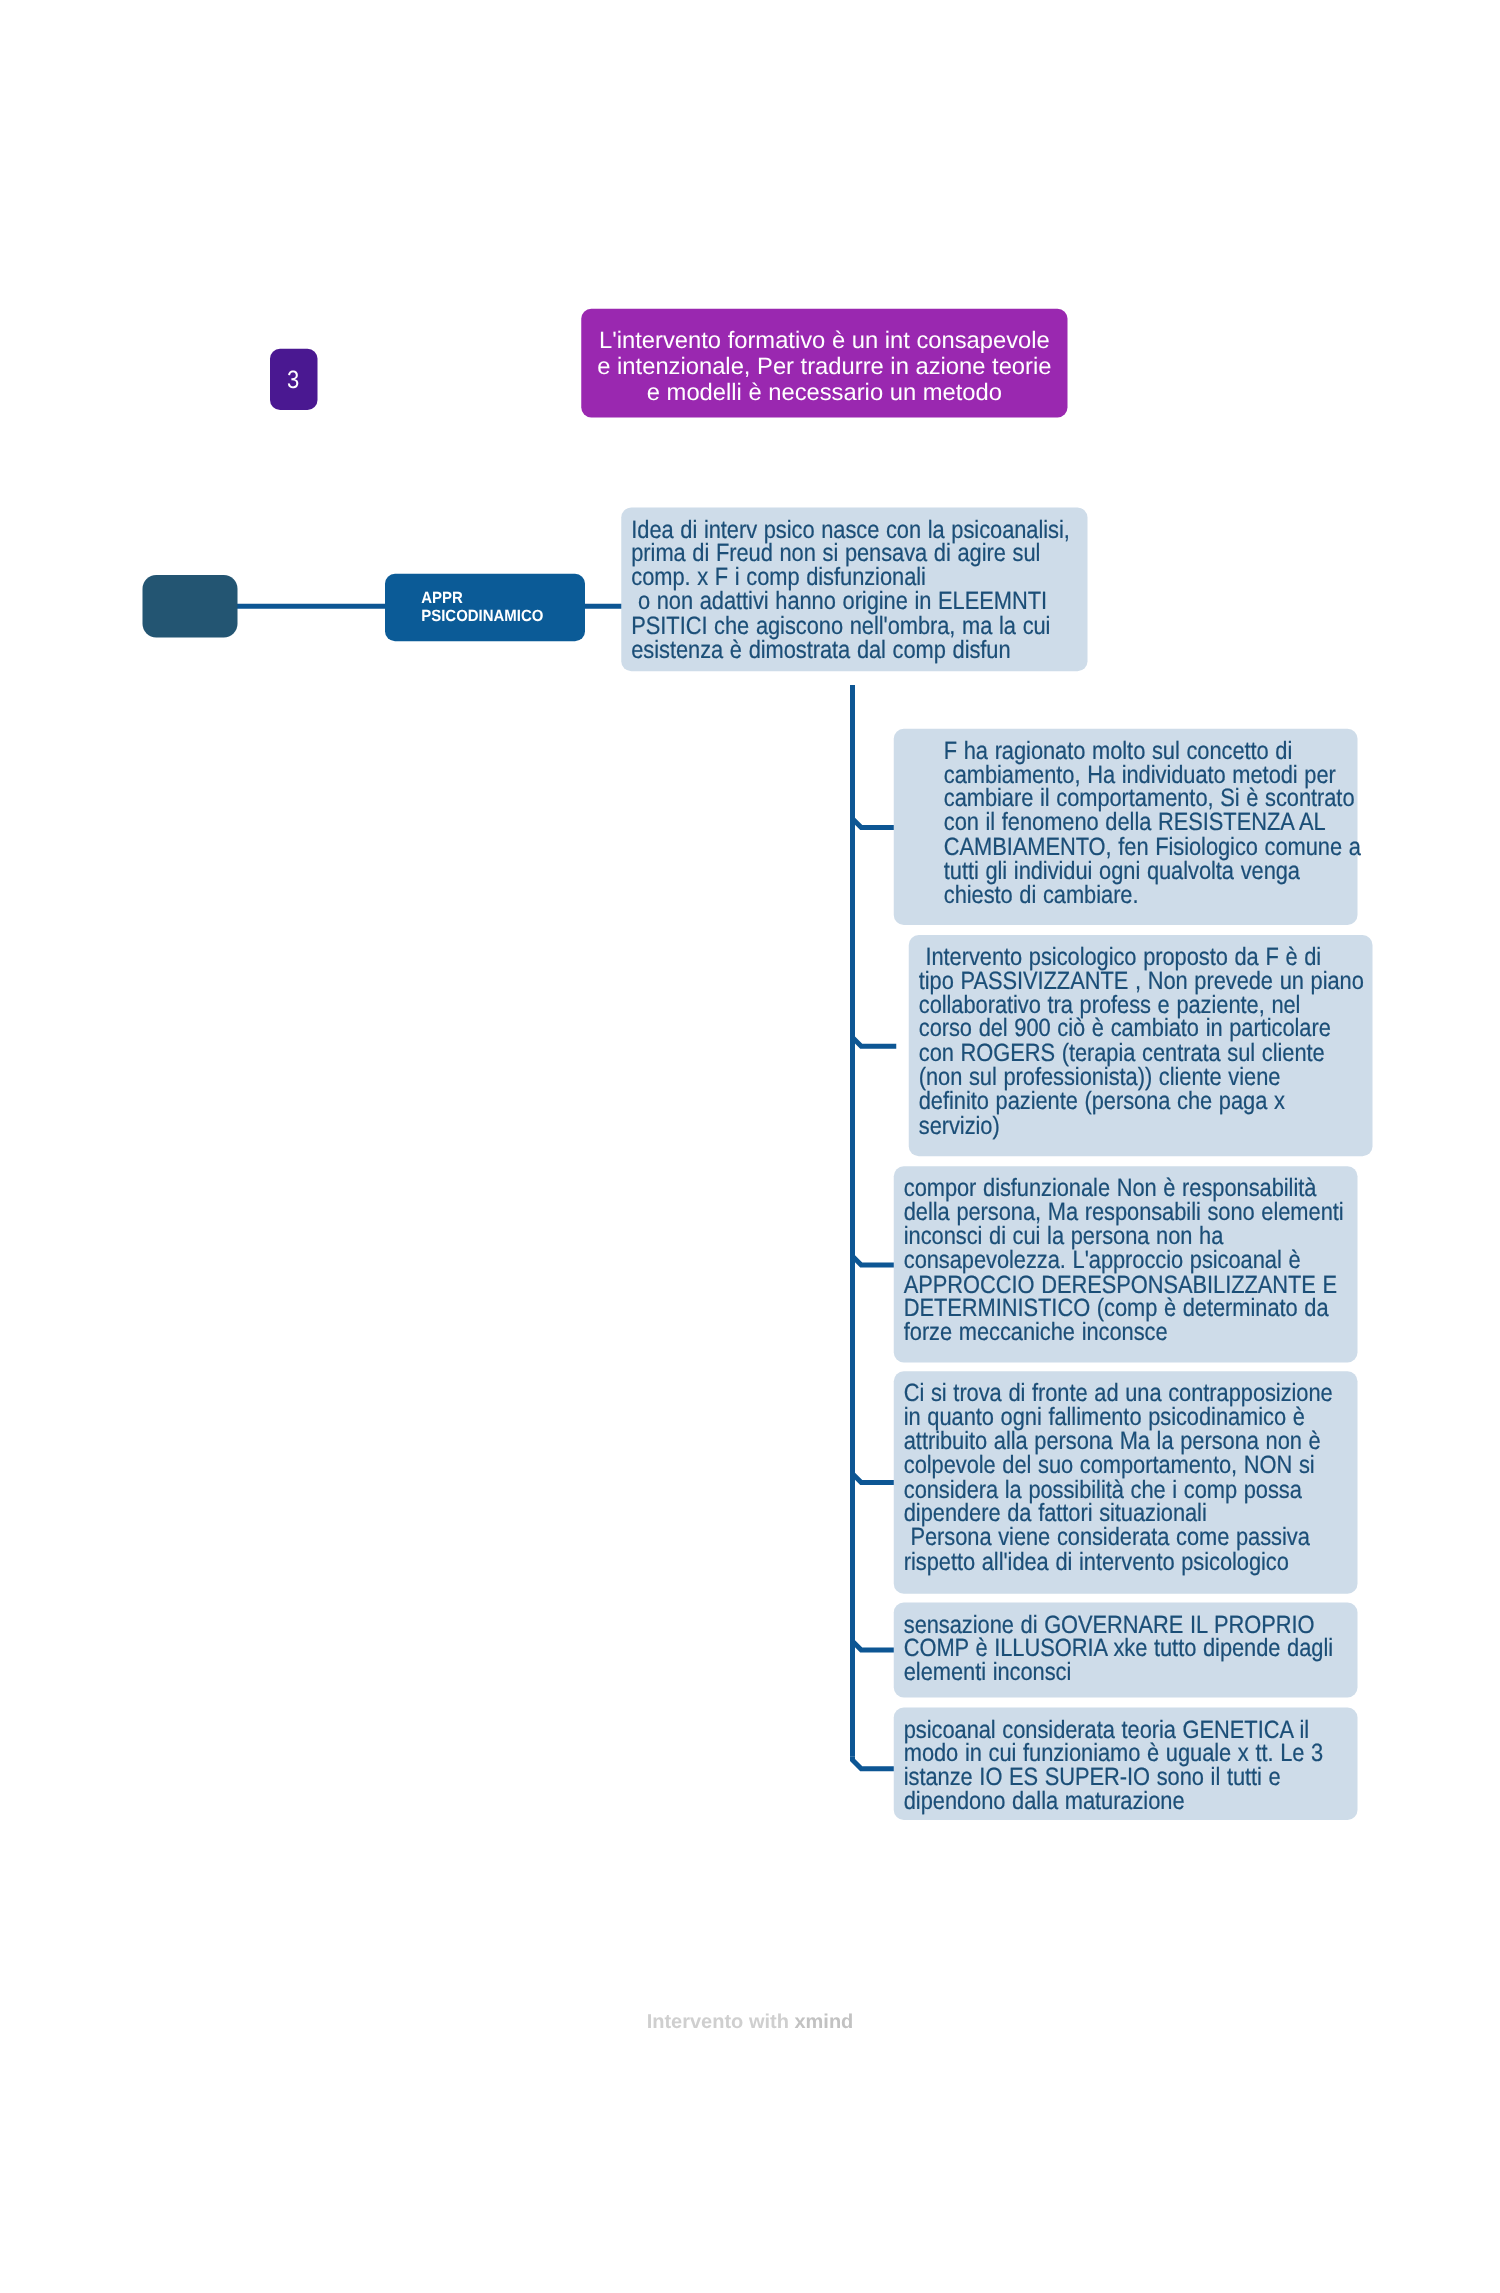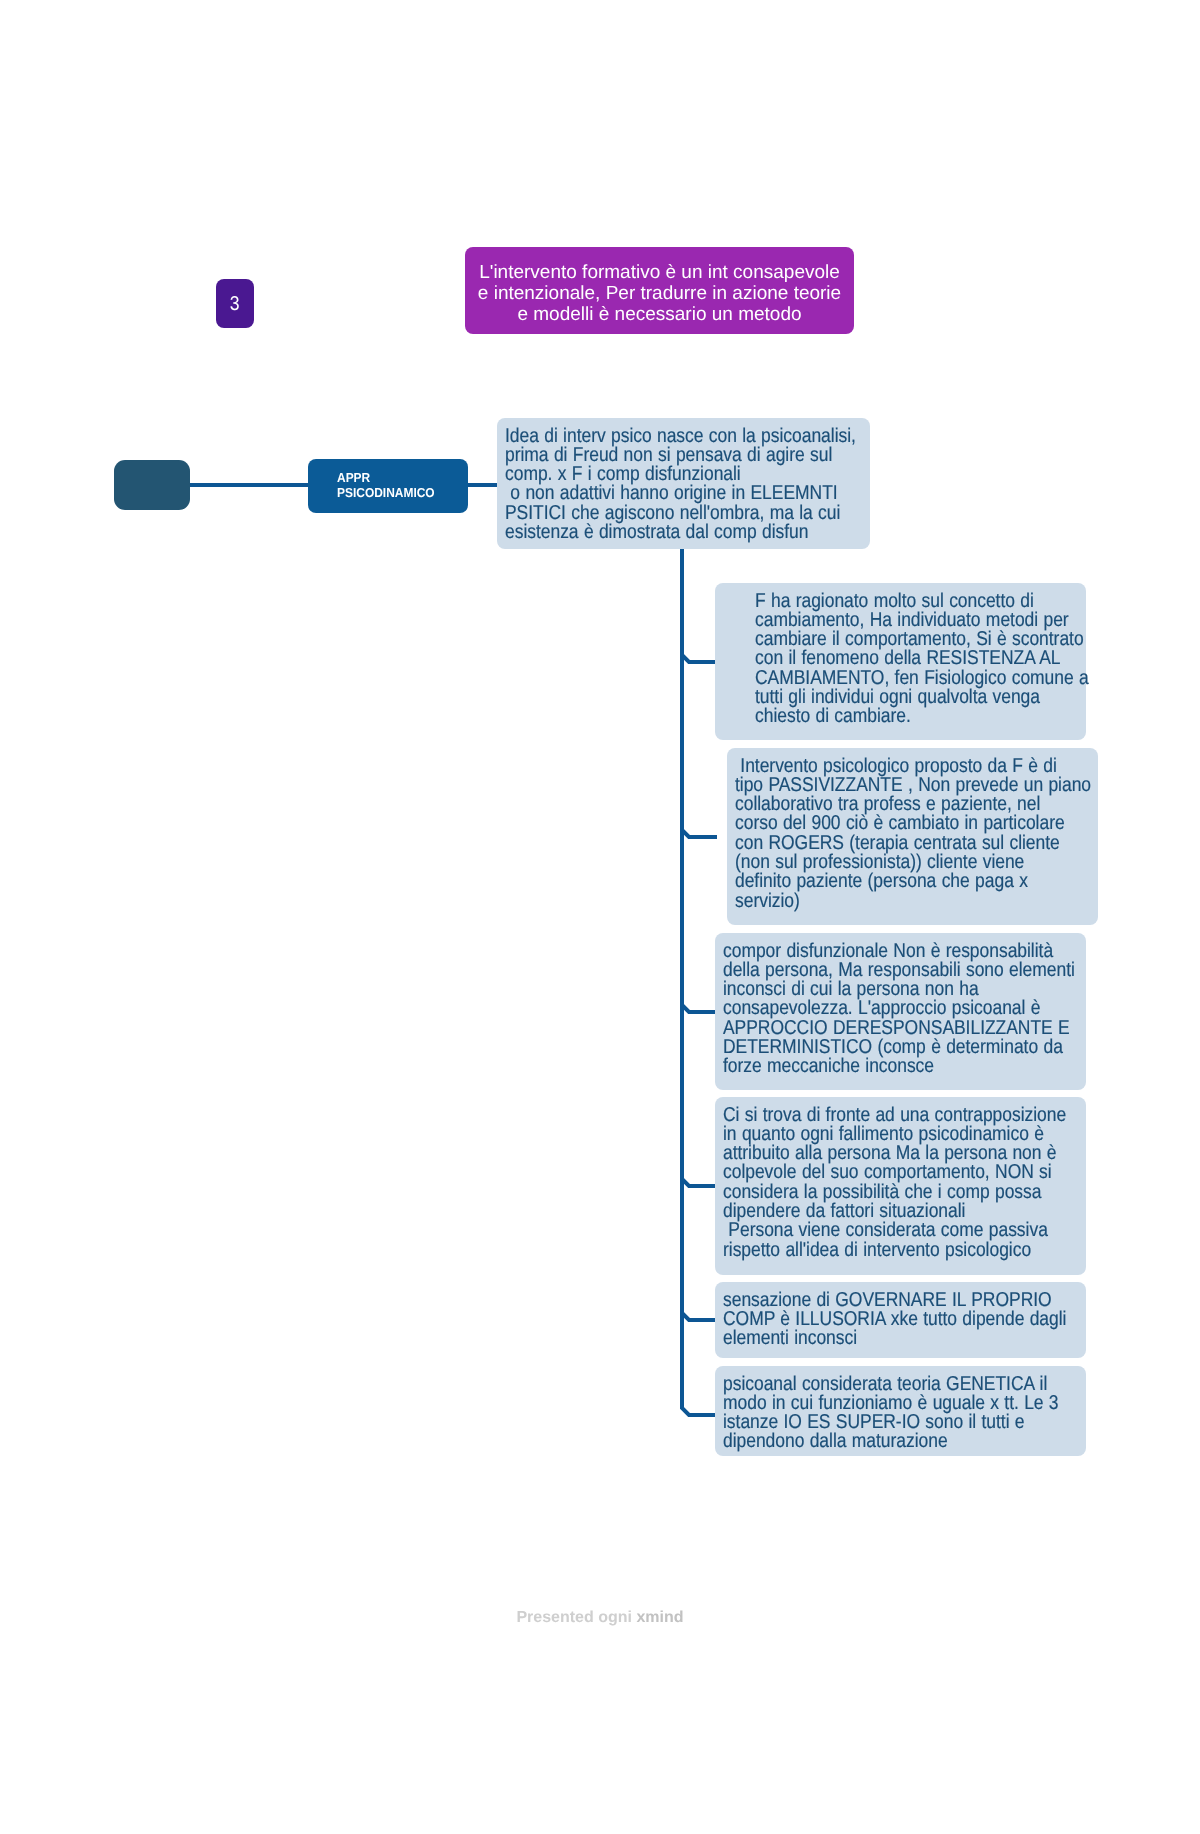--- a/index.html
+++ b/index.html
@@ -76,21 +76,21 @@
     </div>
 
   <div class="node root" id="root-node" style="left: 114px; top: 460px; width: 76px; height: 50px; background: rgb(35, 85, 114);"></div>
 
   <div class="node branch" id="branch-node" style="left: 308px; top: 459px; width: 160px; height: 54px; background: rgb(11, 91, 151); color: rgb(255, 255, 255);">
       <div class="line">APPR</div>
       <div class="line">PSICODINAMICO</div>
     </div>
 
   <div id="topics">
-      <div class="node topic" style="left: 497px; top: 418px; width: 373px; height: 131px; background: rgb(206, 220, 233); color: rgb(27, 78, 119);">
+      <div class="node topic" style="left: 497px; top: 406px; width: 373px; height: 131px; background: rgb(206, 220, 233); color: rgb(27, 78, 119);">
         <div class="line">Idea di interv psico nasce con la psicoanalisi,</div>
         <div class="line">prima di Freud non si pensava di agire sul</div>
         <div class="line">comp. x F i comp disfunzionali</div>
         <div class="line"> o non adattivi hanno origine in ELEEMNTI</div>
         <div class="line">PSITICI che agiscono nell'ombra, ma la cui</div>
         <div class="line">esistenza è dimostrata dal comp disfun</div>
       </div>
       <div class="node topic" style="left: 715px; top: 583px; width: 371px; height: 157px; background: rgb(206, 220, 233); color: rgb(27, 78, 119); padding-left: 40px;">
         <div class="line">F ha ragionato molto sul concetto di</div>
         <div class="line">cambiamento, Ha individuato metodi per</div>
@@ -136,15 +136,15 @@
       </div>
       <div class="node topic" style="left: 715px; top: 1366px; width: 371px; height: 90px; background: rgb(206, 220, 233); color: rgb(27, 78, 119);">
         <div class="line">psicoanal considerata teoria GENETICA il</div>
         <div class="line">modo in cui funzioniamo è uguale x tt. Le 3</div>
         <div class="line">istanze IO ES SUPER-IO sono il tutti e</div>
         <div class="line">dipendono dalla maturazione</div>
       </div>
     </div>
 
   <div class="footer" id="footer" style="top: 1610px; color: rgb(207, 207, 207);">
-    <span>Presented ogni </span><b style="color: rgb(194, 194, 194);">xmind</b>
+    <span>Intervento with </span><b style="color: rgb(194, 194, 194);">xmind</b>
   </div>
 </div>
 
 </body></html>

